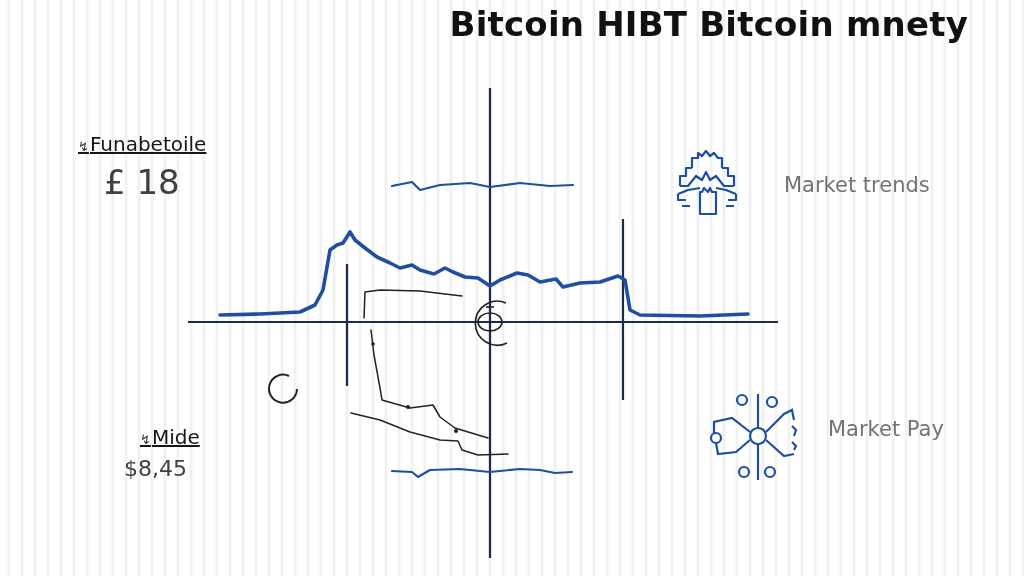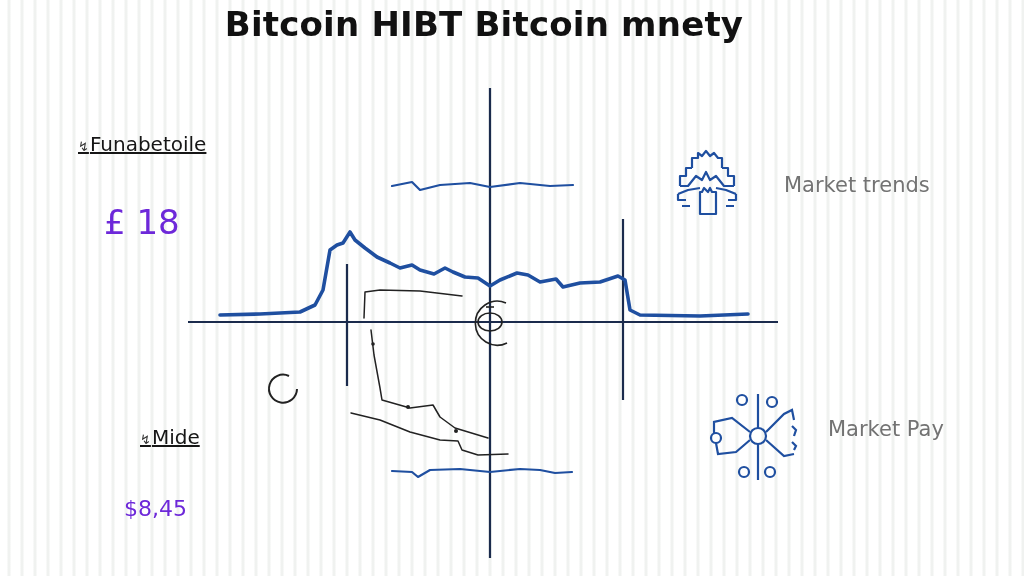--- a/index.html
+++ b/index.html
@@ -21,43 +21,42 @@
         #f0f2f0 10px,
         #ffffff 11px,
         #ffffff 13px
       );
     }
     .title {
       position: absolute;
       left: 0;
       width: 968px;
       top: 4px;
-      text-align: center;
+      text-align: right;
       font-size: 34px;
       font-weight: bold;
       color: #111111;
       letter-spacing: 0.2px;
     }
     .stat-label {
       position: absolute;
       font-size: 20px;
       color: #161616;
       white-space: nowrap;
       text-decoration: underline;
     }
     .stat-label .mark {
       font-size: 13px;
       color: #333;
       margin-right: 1px;
     }
     .stat-value {
       position: absolute;
-      color: #6d28d9;
+      color: #404040;
       white-space: nowrap;
-      margin-top: 40px;
     }
     .feature-label {
       position: absolute;
       font-size: 21px;
       color: #737373;
       white-space: nowrap;
     }
     svg.diagram {
       position: absolute;
       left: 0;

